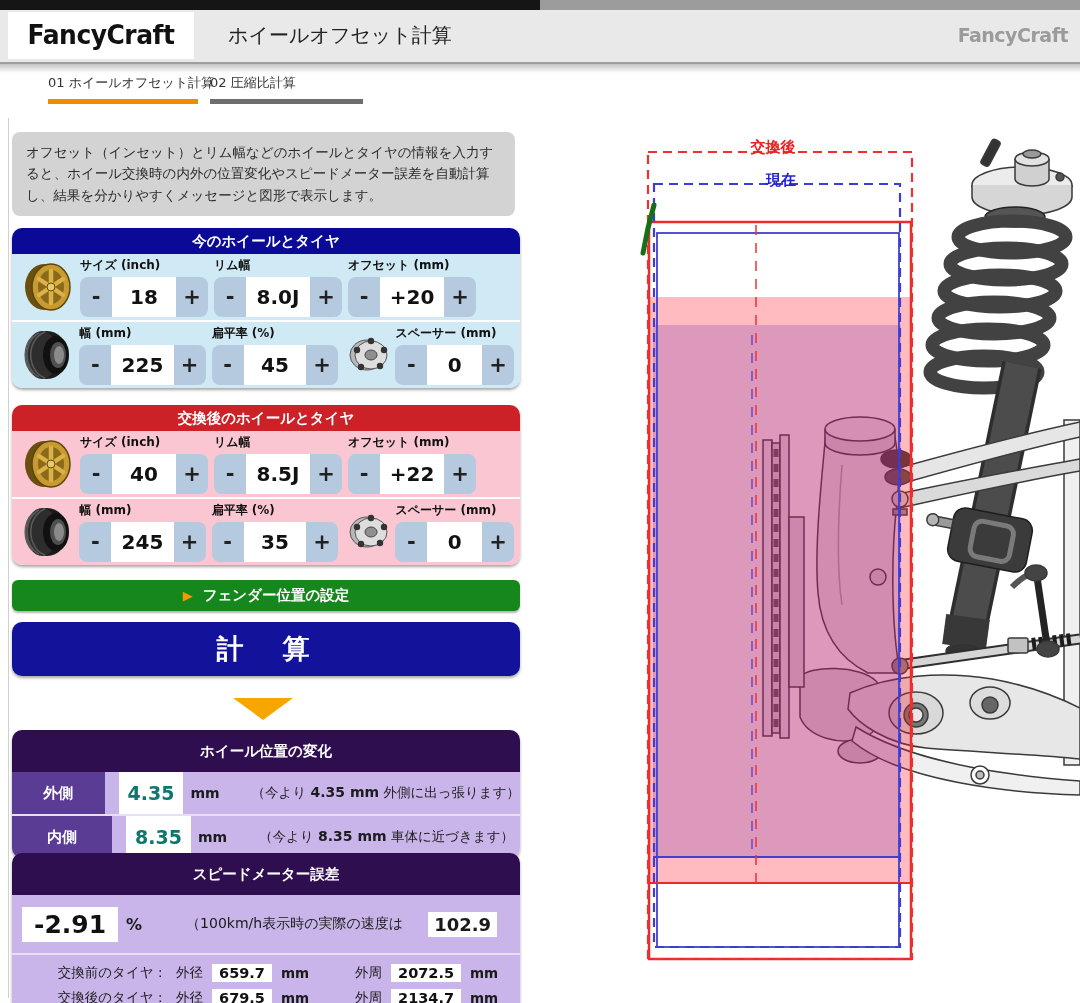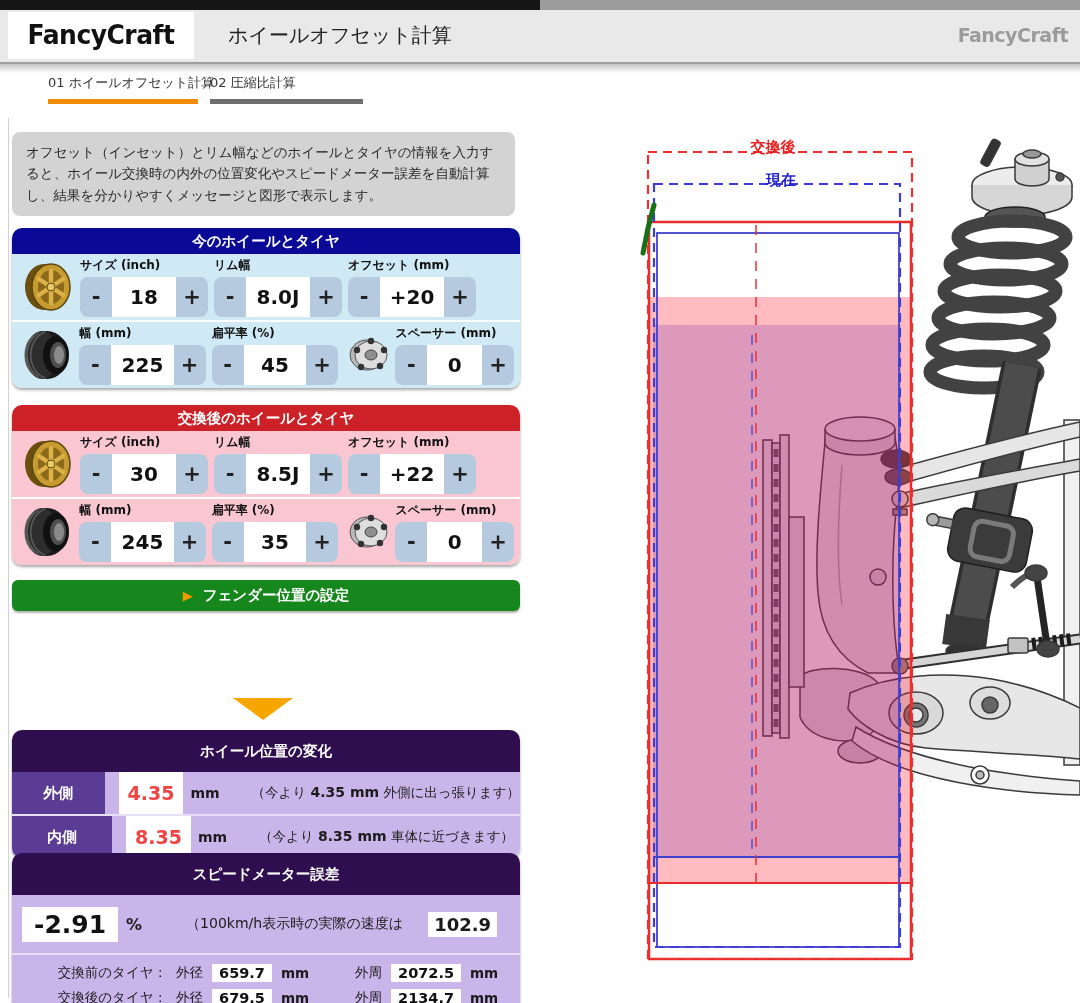--- a/index.html
+++ b/index.html
@@ -72,21 +72,21 @@
 
   
   .p-pos{top:730px;} .p-speed{top:853px;}
   .p-pos .panel-head,.p-speed .panel-head{background:#2f0e50;height:42px;}
   .res-row{display:flex;align-items:stretch;height:42px;background:#c9b5e9;}
   .res-row + .res-row{border-top:2px solid #e8dff7;}
   .r-label{width:100px;background:#5b3c94;color:#fff;font-weight:bold;font-size:15px;
           display:flex;align-items:center;justify-content:center;}
   .r-body{flex:1;display:flex;align-items:center;padding-left:14px;font-size:13.5px;color:#1c1c1c;}
   .val-box{background:#fff;font-weight:bold;font-size:19px;padding:10px 9px;min-width:40px;
-          text-align:right;color:#ef4444;}
+          text-align:right;color:#0f766e;}
   .unit{font-weight:bold;font-size:14px;margin-left:7px;}
   .note{margin-left:32px;white-space:nowrap;}
   .note b{font-size:14px;}
 
   .speed-main{height:58px;background:#c9b5e9;display:flex;align-items:center;padding:0 10px;}
   .speed-main .big-box{background:#fff;font-weight:bold;font-size:25px;padding:3px 12px;color:#111;}
   .speed-main .pct{font-weight:bold;font-size:16px;margin-left:8px;}
   .speed-note{margin-left:44px;font-size:14px;display:flex;align-items:center;white-space:nowrap;gap:20px;}
   .speed-note .mid-box{background:#fff;font-weight:bold;font-size:18px;padding:2px 6px;margin:0 5px;}
   .speed-note b{font-weight:bold;}
@@ -246,21 +246,21 @@
               <line x1="28" y1="26" x2="16" y2="34"></line>
                 <line x1="28" y1="26" x2="16" y2="18"></line>
             </g>
             <circle cx="28" cy="26" r="4" fill="#e7c967" stroke="#5c470e"></circle>
           </svg>
         </div>
         <div class="fld">
           <div class="fld-label">サイズ (inch)</div>
           <div class="stepper">
             <button class="st-btn">-</button>
-            <div class="st-val">30</div>
+            <div class="st-val">40</div>
             <button class="st-btn">+</button>
           </div>
         </div>
         <div class="fld">
           <div class="fld-label">リム幅</div>
           <div class="stepper">
             <button class="st-btn">-</button>
             <div class="st-val">8.5J</div>
             <button class="st-btn">+</button>
           </div>
@@ -326,20 +326,21 @@
           </div>
         </div>
       </div>
     </div>
   </div>
 
   <button class="btn-fender">
     <span class="play">▶</span>
     <span>フェンダー位置の設定</span>
   </button>
+  <button class="btn-calc">計　算</button>
   <div class="down-arrow"></div>
 
   <div class="panel p-pos">
     <div class="panel-head">ホイール位置の変化</div>
     <div class="res-row">
       <div class="r-label">外側</div>
       <div class="r-body">
         <span class="val-box">4.35</span>
         <span class="unit">mm</span>
         <span class="note"><span>（今より </span><b>4.35 mm</b><span> 外側に出っ張ります）</span></span>

